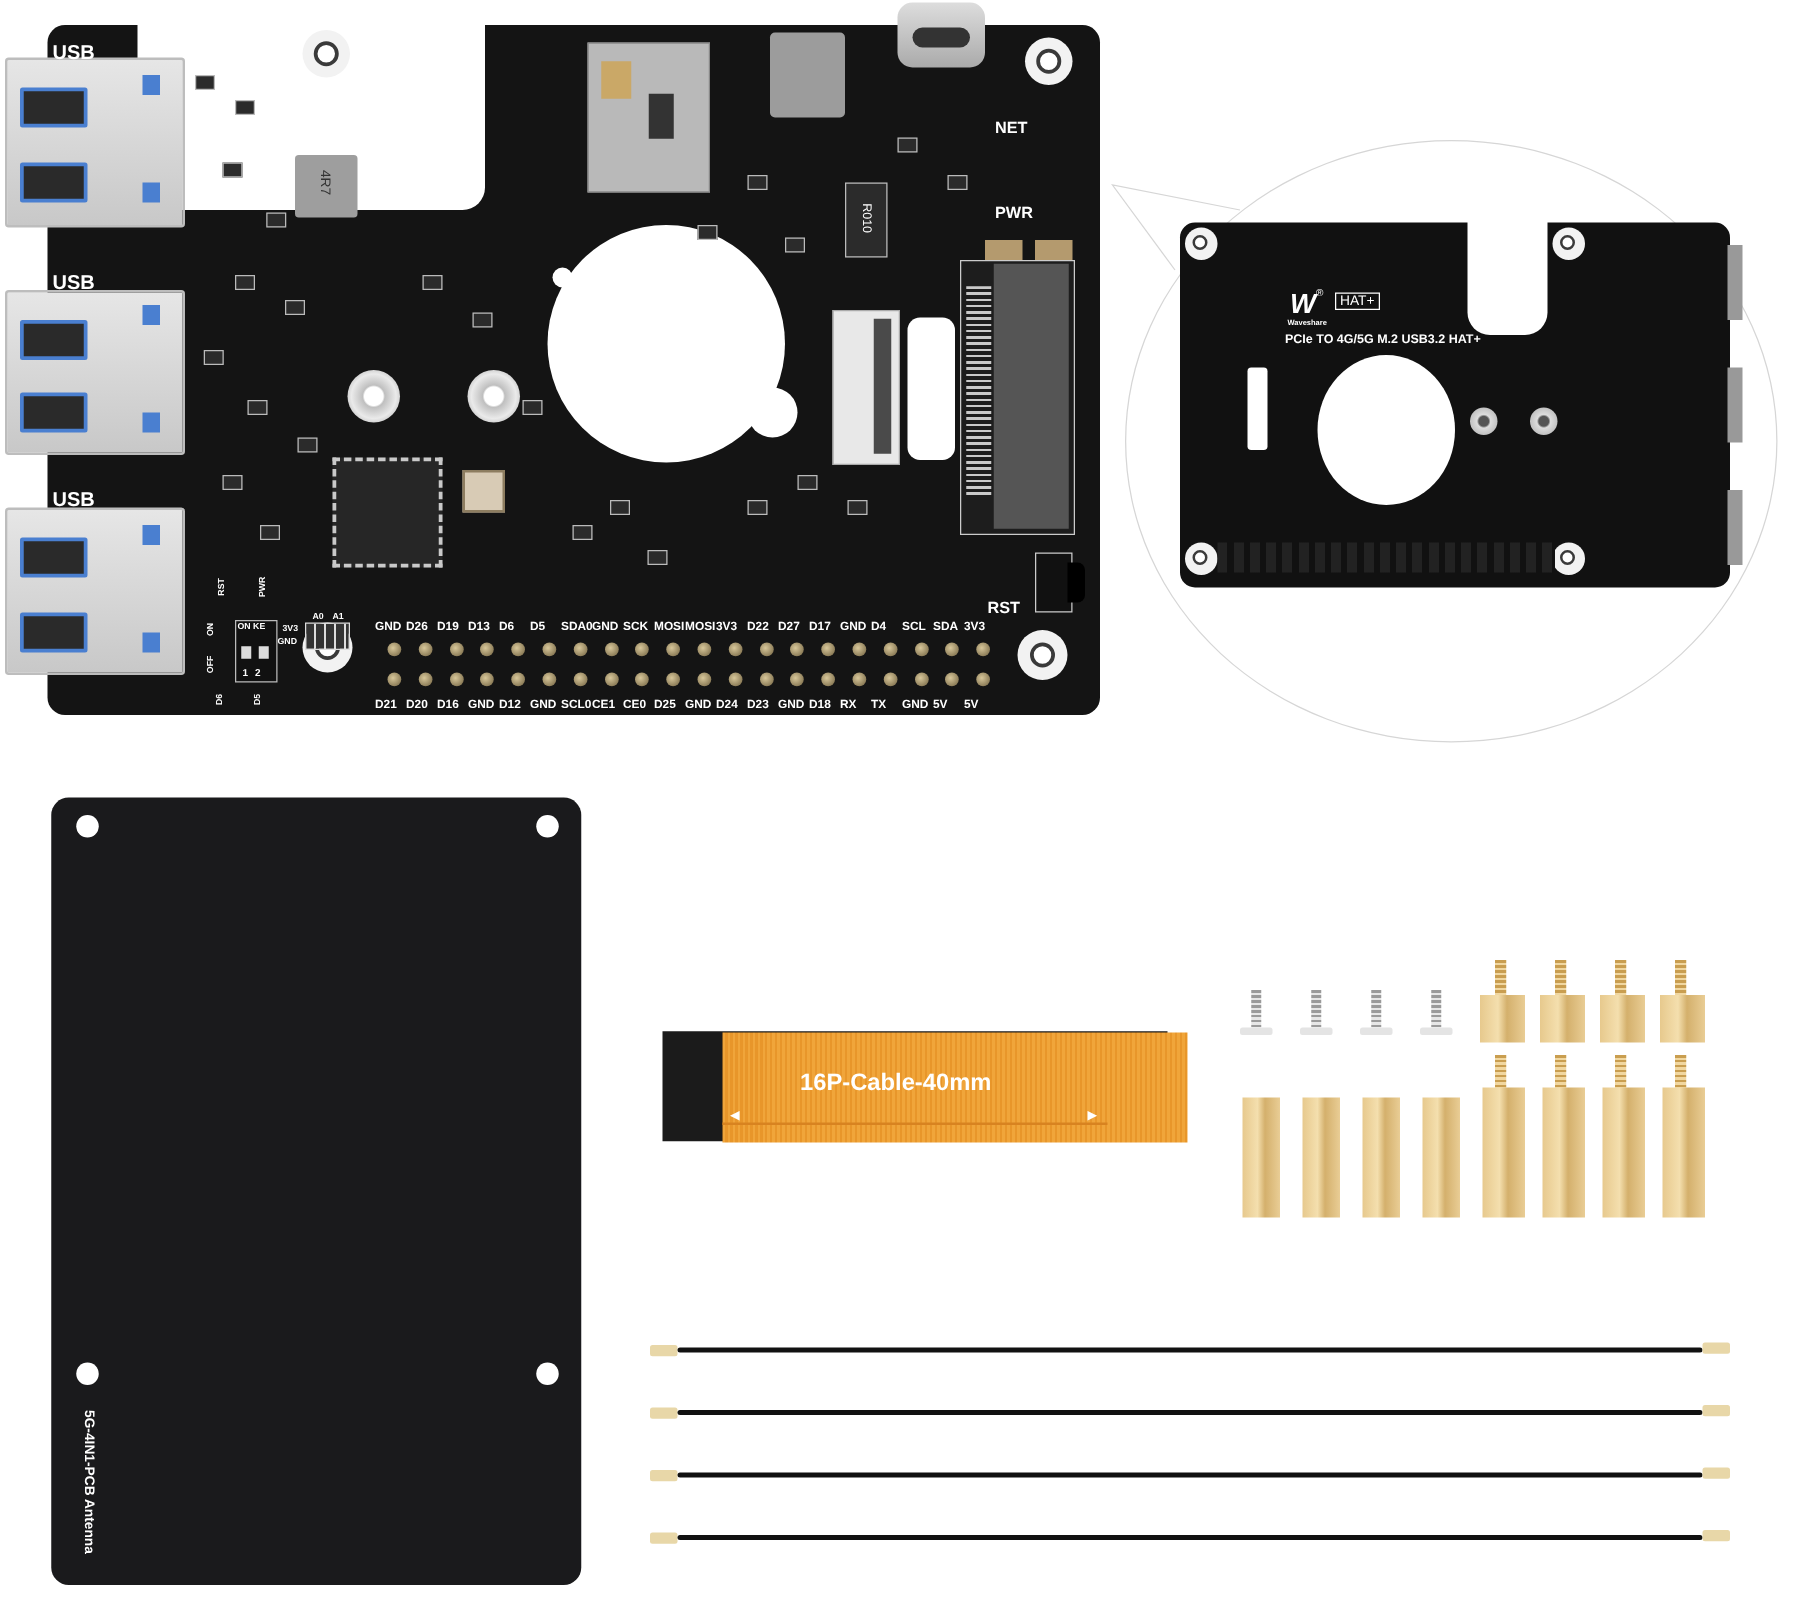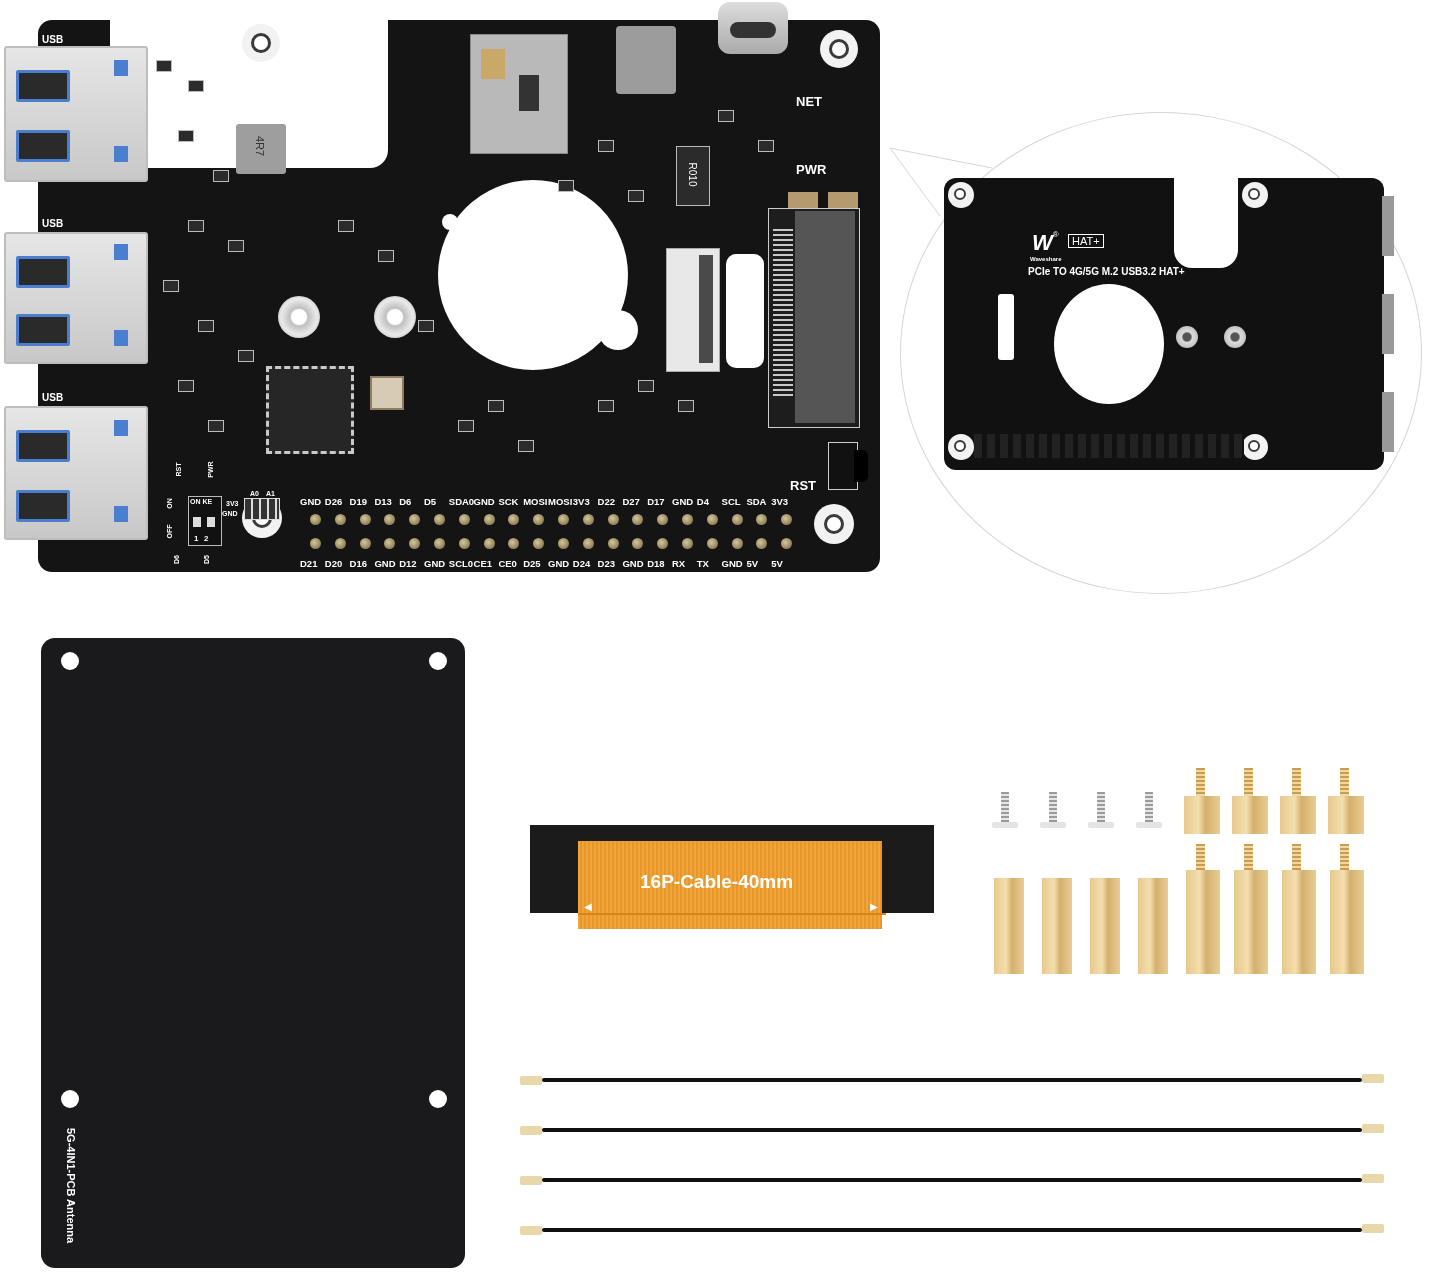--- a/index.html
+++ b/index.html
@@ -3,36 +3,36 @@
 <meta charset="utf-8">
 <style>
   html,body{margin:0;padding:0;background:#ffffff;}
   body{width:1434px;height:1282px;position:relative;overflow:hidden;font-family:"Liberation Sans",sans-serif;}
   .abs{position:absolute;}
   
   .board{left:38px;top:20px;width:842px;height:552px;background:#141414;border-radius:14px;}
   .board-cutout{background:#fff;}
   .usb{background:linear-gradient(#e6e6e6,#c8c8c8);border:2px solid #bdbdbd;border-radius:3px;}
   .usb .slot{position:absolute;background:#2a2a2a;border:3px solid #4a7fd0;border-radius:2px;}
-  .usb-lbl{color:#fff;font-weight:bold;font-size:10px;}
+  .usb-lbl{color:#fff;font-weight:bold;font-size:16px;}
   .mount{border-radius:50%;background:#f2f2f2;}
   .mount .hole{position:absolute;border-radius:50%;background:#fff;border:3px solid #3a3a3a;}
   .pin-lbl{color:#fff;font-weight:bold;font-size:9.5px;white-space:nowrap;}
   .pin{width:11px;height:11px;border-radius:50%;background:radial-gradient(circle at 40% 40%,#d8c79a,#6e5f3e);}
   .comp{background:#2b2b2b;border:1px solid #bbb;}
   .silk{color:#fff;font-weight:bold;}
   
   .bubble{left:900px;top:112px;width:520px;height:480px;border-radius:50%;border:1px solid #d6d6d6;background:#fff;}
   .back-board{left:944px;top:178px;width:440px;height:292px;background:#111;border-radius:12px;}
   
   .plate{left:41px;top:638px;width:424px;height:630px;background:#1a1a1c;border-radius:14px;}
   .plate .h{position:absolute;width:18px;height:18px;border-radius:50%;background:#fff;}
   
   .fpc{left:530px;top:825px;width:404px;height:88px;background:#1b1b1b;}
-  .fpc-mid{left:48px;top:16px;width:304px;height:88px;background:repeating-linear-gradient(90deg,#f0a53a 0,#f0a53a 2px,#e8962a 2px,#e8962a 4px);}
+  .fpc-mid{left:48px;top:1px;width:372px;height:88px;background:repeating-linear-gradient(90deg,#f0a53a 0,#f0a53a 2px,#e8962a 2px,#e8962a 4px);}
   .fpc-text{color:#fff;font-weight:bold;font-size:19px;}
   
   .screw{width:8px;height:30px;background:repeating-linear-gradient(#9a9a9a 0,#9a9a9a 2px,#e6e6e6 2px,#e6e6e6 4px);}
   .screw-head{width:26px;height:6px;background:#e4e4e4;border-radius:2px;}
   .brass{background:linear-gradient(90deg,#e7c98d,#f4dfae 40%,#d4b06c 60%,#e9cd95);}
   .thread{width:9px;background:repeating-linear-gradient(#c99e50 0,#c99e50 2px,#f1d7a0 2px,#f1d7a0 4px);}
   
   .wire{height:4px;background:#111;border-radius:2px;}
   .ufl{width:22px;height:9px;background:#e8d7a8;border-radius:2px;}
   .plate-text{color:#fff;font-size:11px;font-weight:bold;white-space:nowrap;transform:rotate(90deg);transform-origin:left top;}

